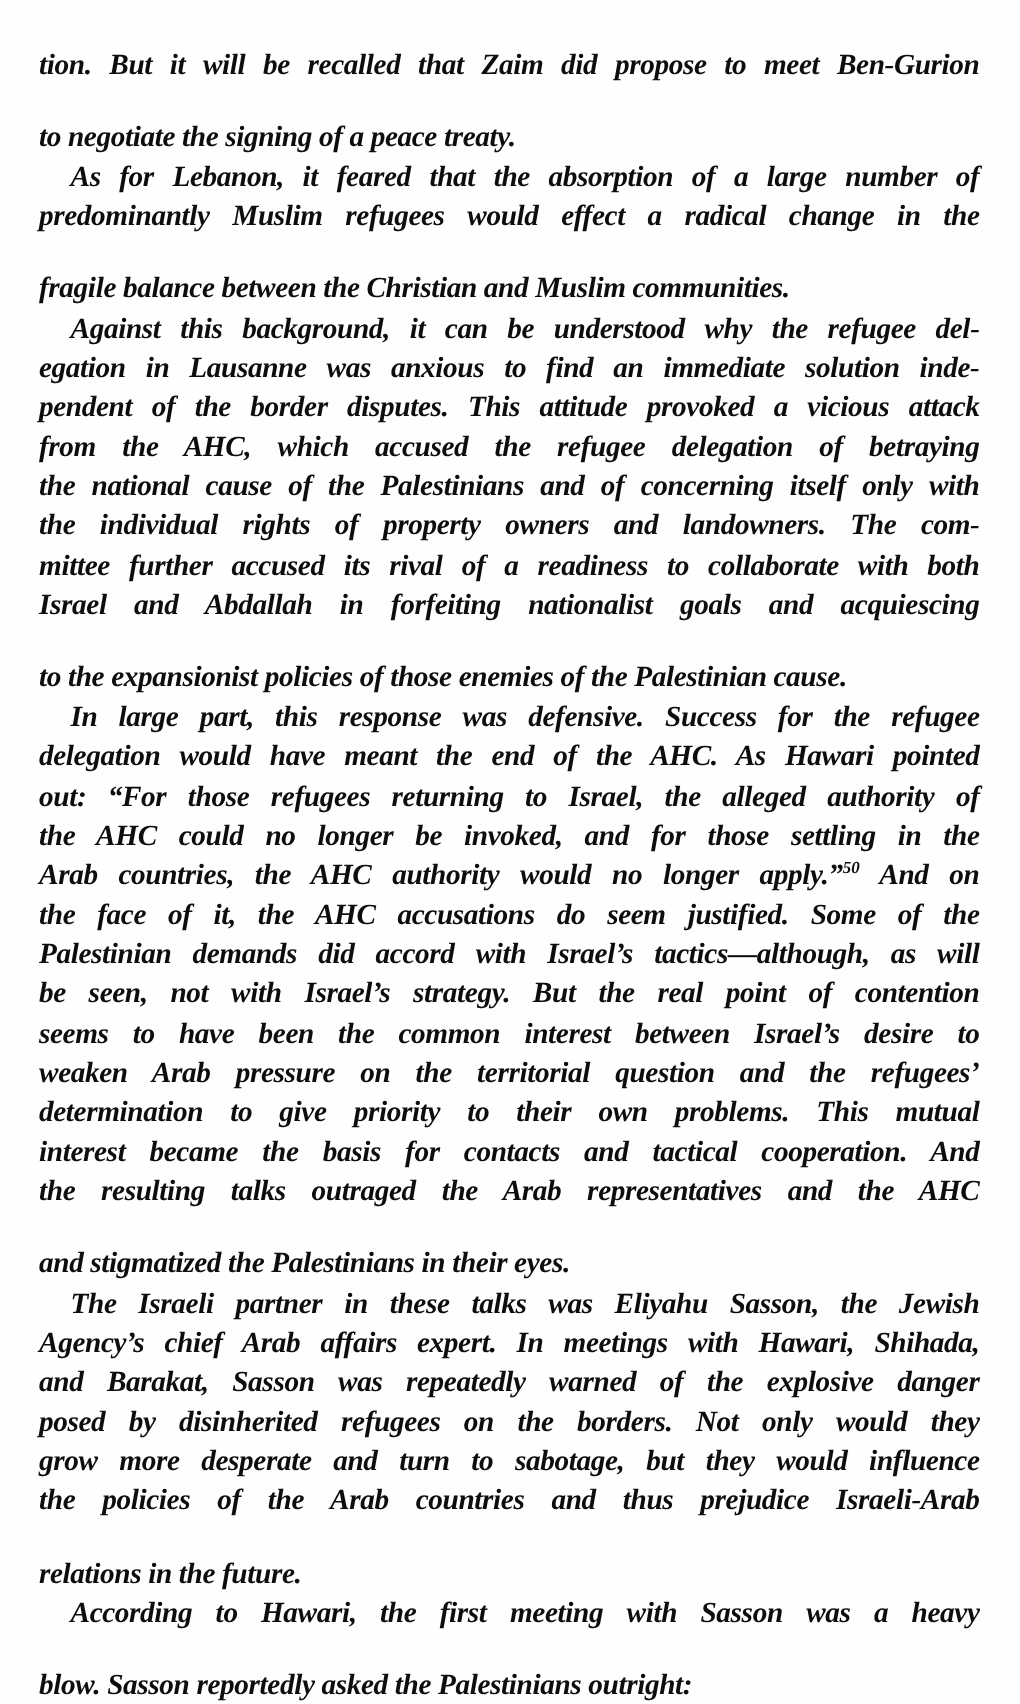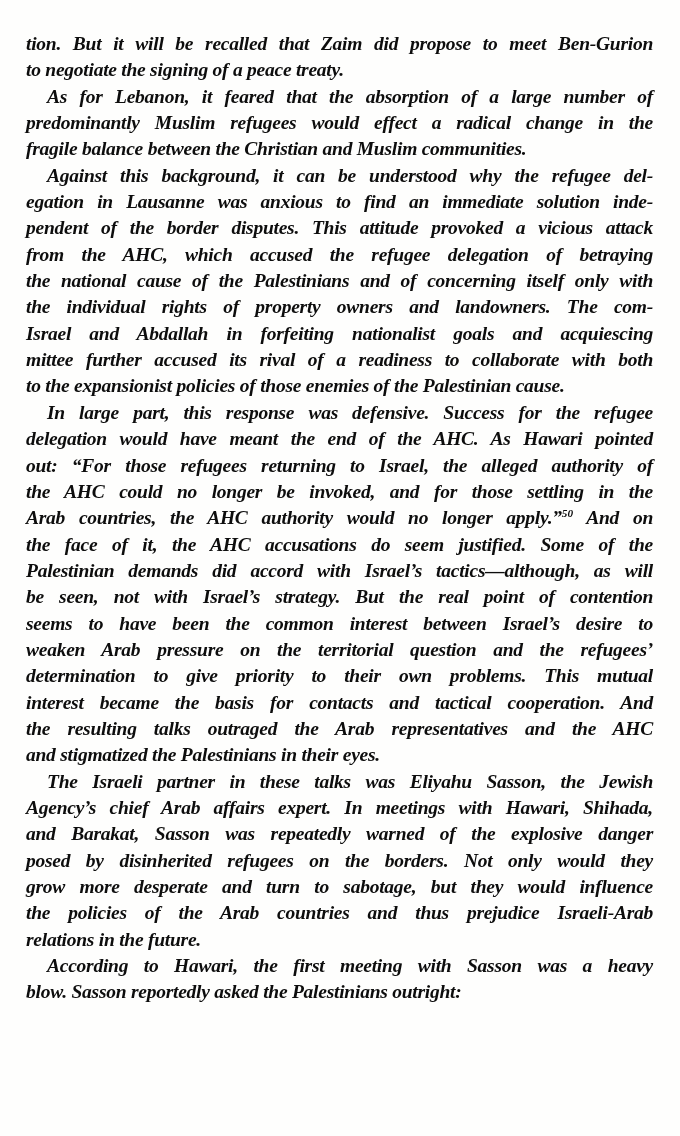--- a/index.html
+++ b/index.html
@@ -26,21 +26,21 @@
     letter-spacing: -0.25px;
     font-weight: 600;
     font-style: italic;
   }
   .para { margin: 0; padding: 0; }
   .line {
     text-align: justify;
     text-align-last: justify;
     white-space: normal;
   }
-  .line.lastline { text-align-last: left; }
+  .line.lastline { text-align-last: left; margin-top: 22px; }
   .line.indent { text-indent: 21px; }
   sup {
     font-size: 0.58em;
     vertical-align: super;
     line-height: 0;
     letter-spacing: 0;
     margin-top: 36px;
   }
   .block-quote {
     margin-top: 27px;
@@ -61,22 +61,22 @@
         <div class="line">predominantly Muslim refugees would effect a radical change in the</div>
         <div class="line lastline">fragile balance between the Christian and Muslim communities.</div>
       </div>
       <div class="para">
         <div class="line indent">Against this background, it can be understood why the refugee del-</div>
         <div class="line">egation in Lausanne was anxious to find an immediate solution inde-</div>
         <div class="line">pendent of the border disputes. This attitude provoked a vicious attack</div>
         <div class="line">from the AHC, which accused the refugee delegation of betraying</div>
         <div class="line">the national cause of the Palestinians and of concerning itself only with</div>
         <div class="line">the individual rights of property owners and landowners. The com-</div>
+        <div class="line">mittee further accused its rival of a readiness to collaborate with both</div>
         <div class="line">Israel and Abdallah in forfeiting nationalist goals and acquiescing</div>
-        <div class="line">mittee further accused its rival of a readiness to collaborate with both</div>
         <div class="line lastline">to the expansionist policies of those enemies of the Palestinian cause.</div>
       </div>
       <div class="para">
         <div class="line indent">In large part, this response was defensive. Success for the refugee</div>
         <div class="line">delegation would have meant the end of the AHC. As Hawari pointed</div>
         <div class="line">out: “For those refugees returning to Israel, the alleged authority of</div>
         <div class="line">the AHC could no longer be invoked, and for those settling in the</div>
         <div class="line">Arab countries, the AHC authority would no longer apply.”<sup>50</sup> And on</div>
         <div class="line">the face of it, the AHC accusations do seem justified. Some of the</div>
         <div class="line">Palestinian demands did accord with Israel’s tactics—although, as will</div>

